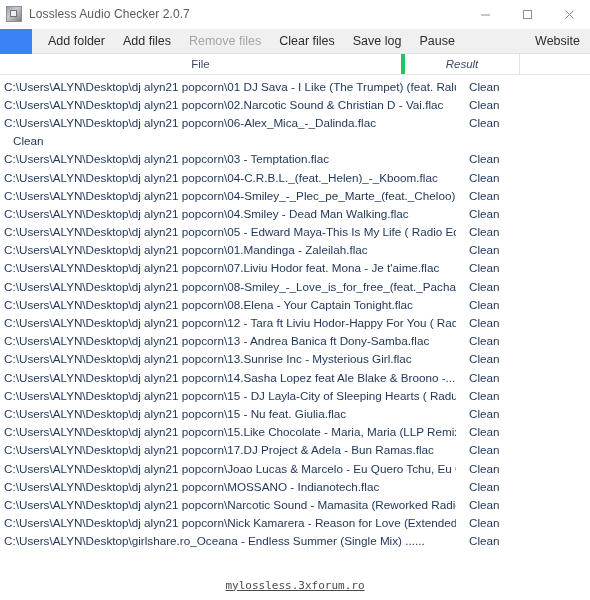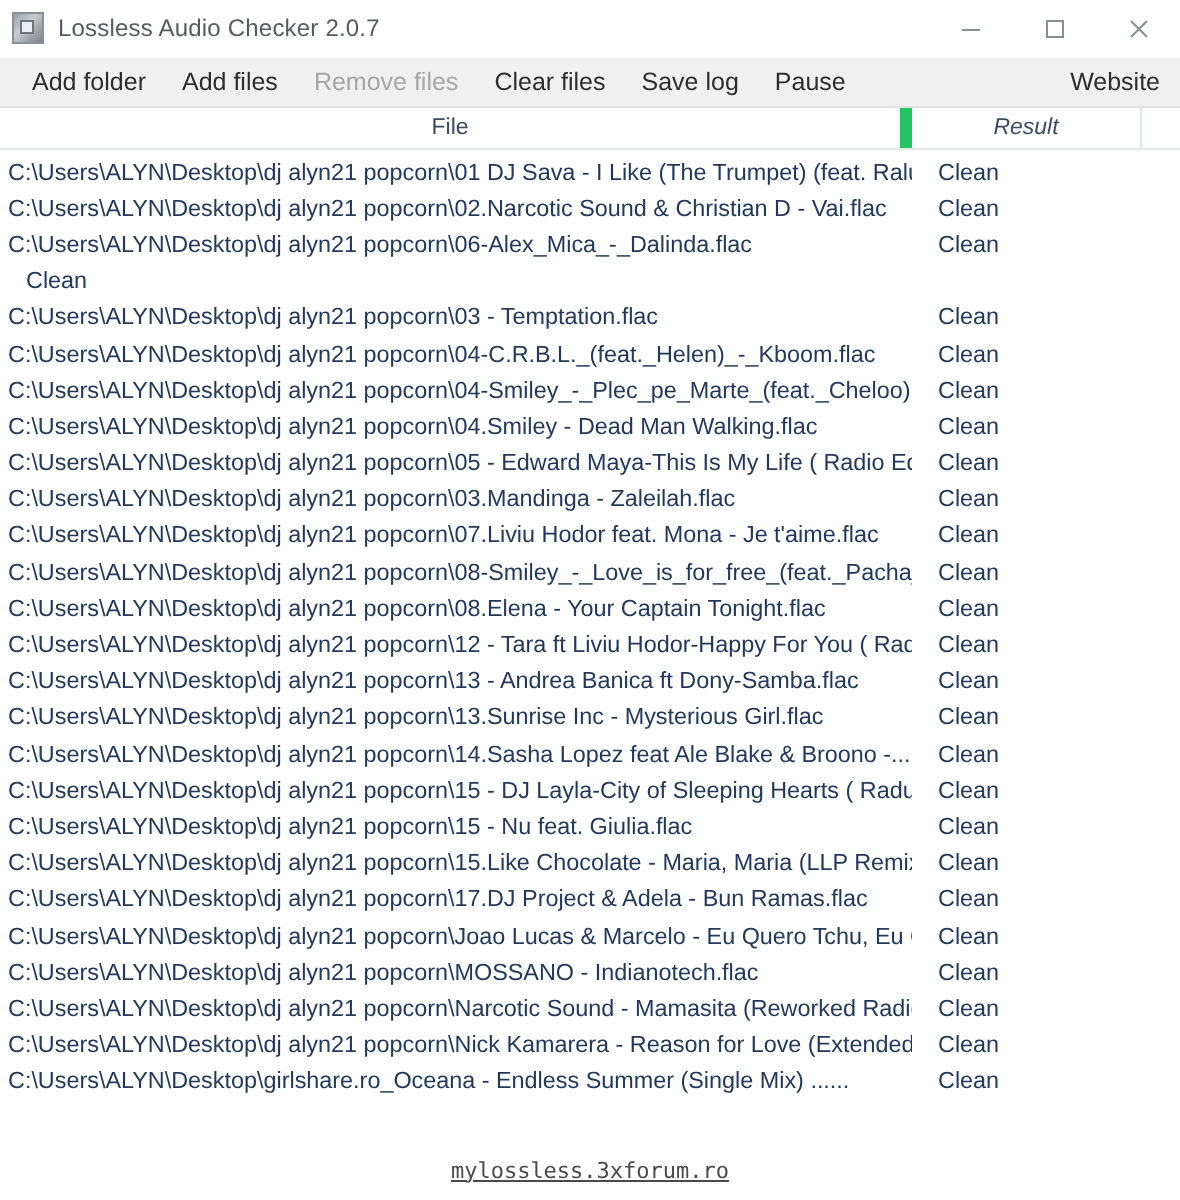--- a/index.html
+++ b/index.html
@@ -82,20 +82,21 @@
   .menubar {
     height: 25px;
     min-height: 25px;
     background: #f0f0f0;
     border-bottom: 1px solid #e2e2e2;
     display: flex;
     align-items: center;
     padding-left: 7px;
     position: relative;
     box-sizing: border-box;
+    margin-left: 32px;
   }
   .menu-item {
     font-size: 12.5px;
     color: #2d2d2d;
     padding: 0 9px;
     white-space: nowrap;
     line-height: 24px;
   }
   .menu-item.disabled {
     color: #a6a6a6;
@@ -113,22 +114,22 @@
   .colheader {
     height: 21px;
     min-height: 21px;
     background: #ffffff;
     border-bottom: 1px solid #e4e7ea;
     display: flex;
     box-sizing: border-box;
     position: relative;
   }
   .col-file {
-    width: 456px;
-    border-right: 6px solid #22c55e;
+    width: 405px;
+    border-right: 4px solid #22c55e;
     box-sizing: border-box;
     display: flex;
     align-items: center;
     justify-content: center;
     font-size: 11.5px;
     color: #3d4b63;
   }
   .col-result {
     width: 115px;
     border-right: 1px solid #e4e7ea;
@@ -265,21 +266,21 @@
       </div>
       <div class="row">
         <div class="cell-file">C:\Users\ALYN\Desktop\dj alyn21 popcorn\04.Smiley - Dead Man Walking.flac</div>
         <div class="cell-result">Clean</div>
       </div>
       <div class="row">
         <div class="cell-file">C:\Users\ALYN\Desktop\dj alyn21 popcorn\05 - Edward Maya-This Is My Life ( Radio Edit ).flac</div>
         <div class="cell-result">Clean</div>
       </div>
       <div class="row">
-        <div class="cell-file">C:\Users\ALYN\Desktop\dj alyn21 popcorn\03.Mandinga - Zaleilah.flac</div>
+        <div class="cell-file">C:\Users\ALYN\Desktop\dj alyn21 popcorn\01.Mandinga - Zaleilah.flac</div>
         <div class="cell-result">Clean</div>
       </div>
       <div class="row">
         <div class="cell-file">C:\Users\ALYN\Desktop\dj alyn21 popcorn\07.Liviu Hodor feat. Mona - Je t'aime.flac</div>
         <div class="cell-result">Clean</div>
       </div>
       <div class="row">
         <div class="cell-file">C:\Users\ALYN\Desktop\dj alyn21 popcorn\08-Smiley_-_Love_is_for_free_(feat._Pacha_Man).flac</div>
         <div class="cell-result">Clean</div>
       </div>

